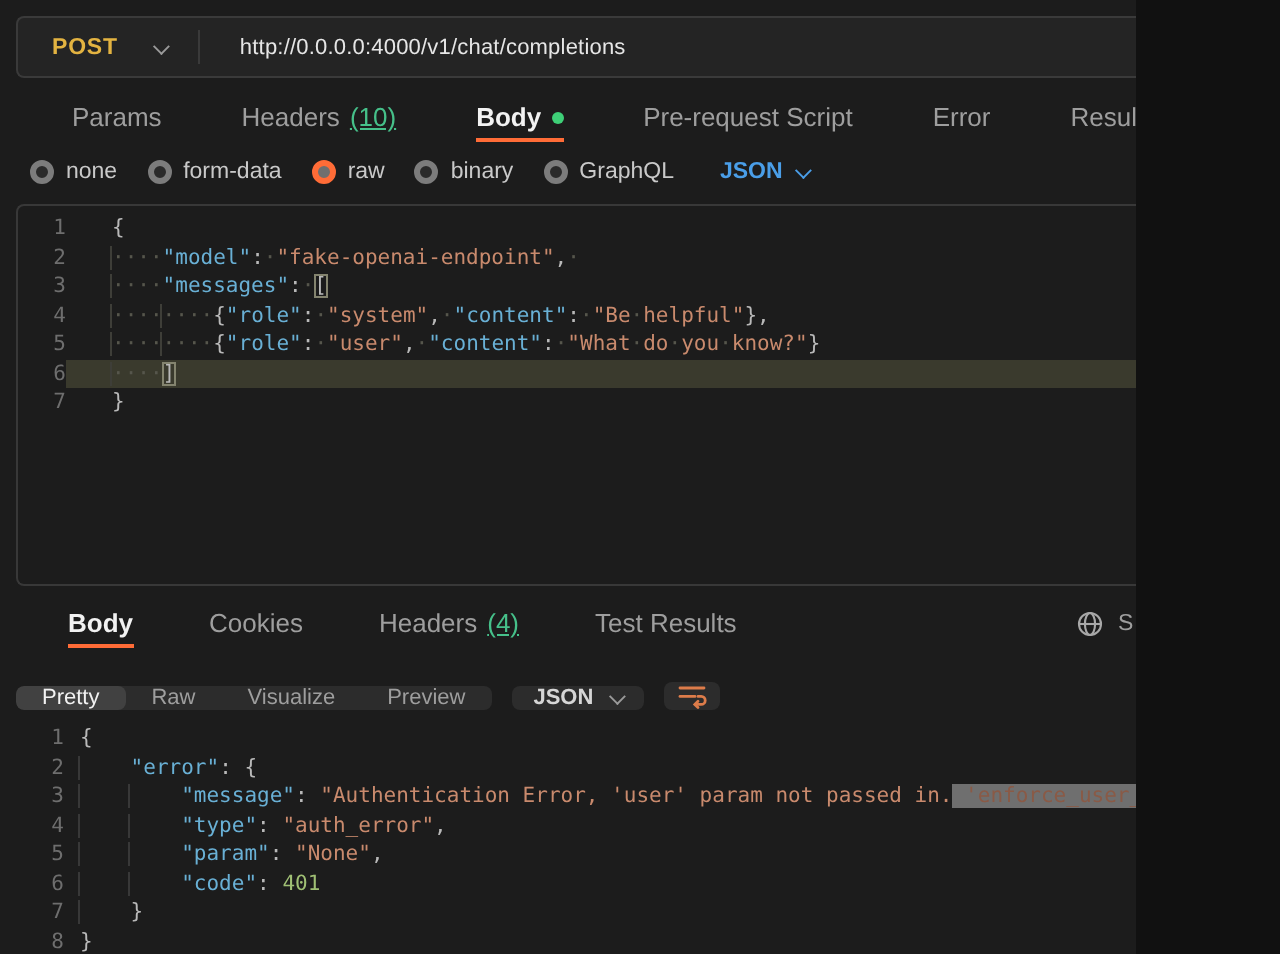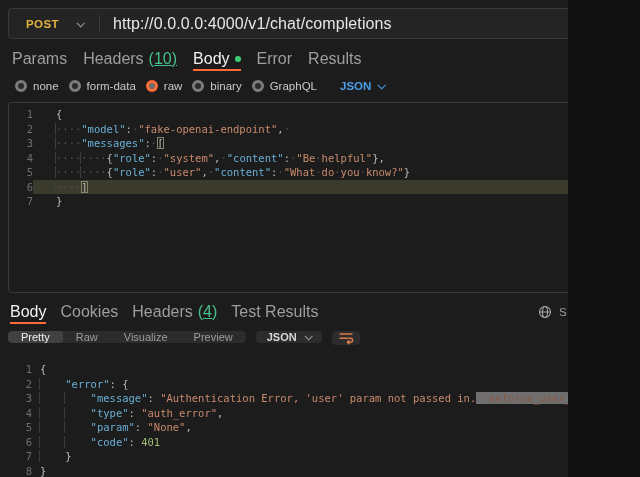--- a/index.html
+++ b/index.html
@@ -17,29 +17,29 @@
   .url-bar{
     position:absolute;top:8px;left:8px;right:0;height:31px;
     background:#242424;border:1px solid #3a3a3a;border-right:none;
     border-radius:4px 0 0 4px;display:flex;align-items:center;
   }
   .method{display:flex;align-items:center;gap:18px;padding:0 16px 0 17px;cursor:pointer;}
   .method-label{color:var(--method-yellow);font-size:11.5px;font-weight:700;letter-spacing:.4px;}
   .chev{display:inline-block;width:6px;height:6px;border-right:1.4px solid #9a9a9a;
         border-bottom:1.4px solid #9a9a9a;transform:rotate(45deg) translateY(-1px);}
   .vdiv{width:1px;align-self:stretch;margin:6px 0;background:#3a3a3a;}
-  .url-text{margin-left:13px;font-size:16px;color:#e6e6e6;letter-spacing:.1px;white-space:nowrap;}
+  .url-text{margin-left:20px;font-size:11px;color:#e6e6e6;letter-spacing:.1px;white-space:nowrap;}
   
   .req-tabs{position:absolute;top:46px;left:0;right:0;height:25px;display:flex;align-items:stretch;
             padding-left:12px;gap:16px;}
   .resp-header{position:absolute;top:299px;left:0;right:0;height:25px;display:flex;align-items:stretch;
             padding-left:10px;gap:14px;}
-  .tab{position:relative;display:flex;align-items:center;gap:5px;font-size:16px;color:#9e9e9e;cursor:pointer;white-space:nowrap;}
+  .tab{position:relative;display:flex;align-items:center;gap:5px;font-size:13px;color:#9e9e9e;cursor:pointer;white-space:nowrap;margin-left:24px;}
   .tab .count{color:var(--green);text-decoration:underline;}
-  .tab.active{color:#f2f2f2;font-weight:400;}
+  .tab.active{color:#f2f2f2;font-weight:700;}
   .tab.active::after{content:"";position:absolute;left:0;right:0;bottom:0;height:2px;background:var(--accent);}
   .gdot{width:6px;height:6px;border-radius:50%;background:#3ecf77;display:inline-block;}
   .resp-right{position:absolute;right:0;top:299px;height:25px;display:flex;align-items:center;gap:7px;
               overflow:hidden;width:30px;}
   .resp-right .clip{font-size:11.5px;color:#9e9e9e;}
   
   .body-row{position:absolute;top:73px;left:0;right:0;height:26px;display:flex;align-items:center;
             padding-left:15px;gap:15px;font-size:11.5px;color:#c9c9c9;}
   .radio-opt{display:flex;align-items:center;gap:6px;cursor:pointer;}
   .radio{width:12px;height:12px;border-radius:50%;border:3.5px solid #7c7c7c;background:#2a2a2a;}
@@ -64,21 +64,21 @@
   .tk-str{color:var(--str);}
   .tk-num{color:var(--num);}
   .tk-punc{color:var(--punc);}
   .tk-plain{color:#d4d4d4;}
   .tk-ws,.tk-wsg{color:#56564c;}
   .tk-wsg{border-left:1px solid #3e3e38;margin-left:-1px;}
   .tk-guide{border-left:1px solid #383838;margin-left:-1px;}
   .box{outline:1px solid #84846f;outline-offset:-1px;}
   .sel{background:var(--sel-bg);color:var(--sel-fg);}
   
-  .resp-toolbar{position:absolute;top:331px;left:8px;height:24px;display:flex;gap:10px;align-items:flex-start;}
+  .resp-toolbar{position:absolute;top:331px;left:8px;height:24px;display:flex;gap:10px;align-items:flex-end;}
   .seg-group{display:flex;background:#2c2c2c;border-radius:4px;overflow:hidden;}
   .seg{display:flex;align-items:center;padding:0 13px;font-size:11px;color:#9e9e9e;cursor:pointer;}
   .seg.active{background:#414141;border-radius:4px;color:#f2f2f2;}
   .tool-box{display:flex;align-items:center;gap:8px;background:#2c2c2c;border-radius:4px;
             padding:0 11px;font-size:11px;color:#d6d6d6;font-weight:600;cursor:pointer;}
   .icon-box{display:flex;align-items:center;justify-content:center;background:#2c2c2c;border-radius:4px;
             width:28px;cursor:pointer;}
 </style>
 </head>
 <body>
@@ -100,29 +100,32 @@
       </div>
       <div class="tab">
         <span>Headers</span>
         <span class="count">(10)</span>
       </div>
       <div class="tab active">
         <span>Body</span>
         <span class="gdot"></span>
       </div>
       <div class="tab">
+        <span>Pre-request Script</span>
+      </div>
+      <div class="tab">
         <span>Error</span>
       </div>
       <div class="tab">
         <span>Results</span>
       </div>
     </div>
 
   <div class="body-row">
-    <span id="body-options" style="display:flex;gap:10px;align-items:center">
+    <span id="body-options" style="display:flex;gap:15px;align-items:center">
         <div class="radio-opt">
           <span class="radio"></span>
           <span>none</span>
         </div>
         <div class="radio-opt">
           <span class="radio"></span>
           <span>form-data</span>
         </div>
         <div class="radio-opt">
           <span class="radio sel"></span>

